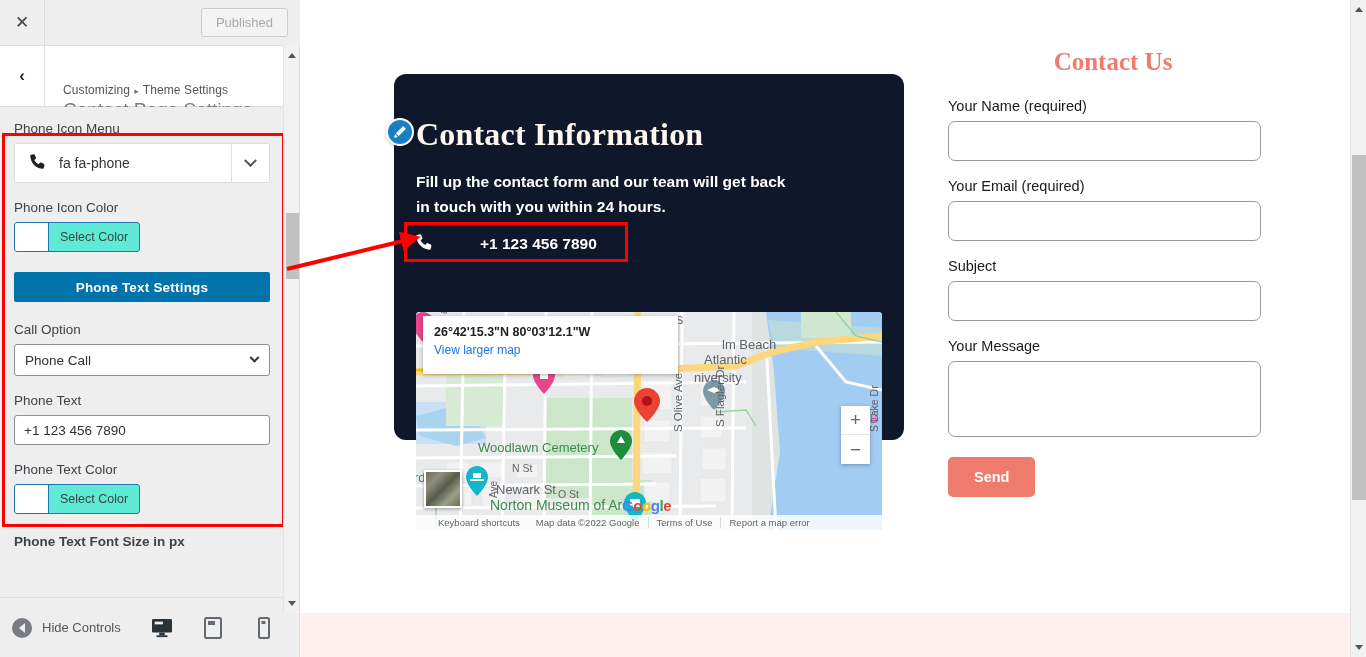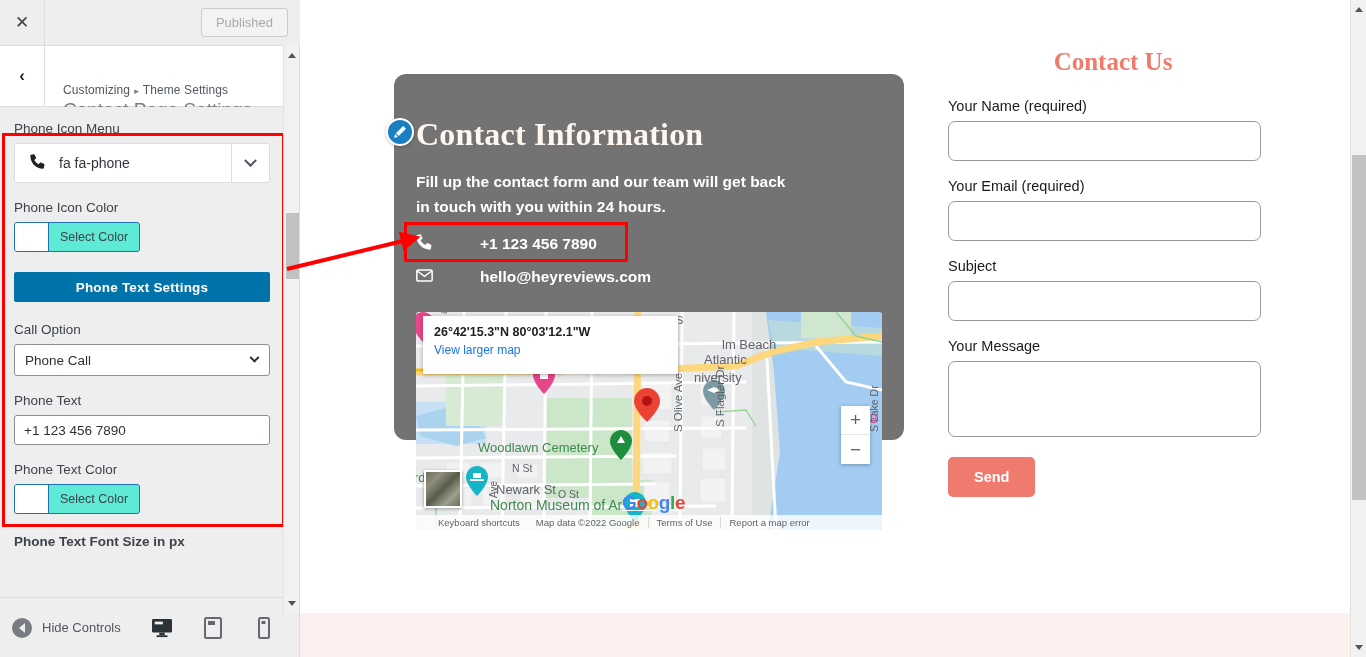--- a/index.html
+++ b/index.html
@@ -127,21 +127,21 @@
          width: 30px; height: 30px; }
 
   
   #preview { position: absolute; left: 300px; top: 0; width: 1050px; height: 657px; background: #fff; overflow: hidden; }
   .pv-white { position: absolute; left: 0; top: 0; width: 1050px; height: 613px; background: #fff; }
   .pv-pink { position: absolute; left: 0; top: 613px; width: 1050px; height: 44px; background: #fdf1ef; }
 
   
   .info-card {
     position: absolute; left: 94px; top: 74px; width: 510px; height: 366px;
-    background: #737373; border-radius: 12px; color: #fff;
+    background: #0f172a; border-radius: 12px; color: #fff;
   }
   .edit-badge {
     position: absolute; width: 28px; height: 28px; border-radius: 50%;
     background: #1a7fc1; border: 2px solid #fff; display: flex; align-items: center; justify-content: center;
     cursor: pointer; z-index: 20; box-shadow: 0 1px 3px rgba(0,0,0,.25);
   }
   .info-card .edit-badge { left: -8px; top: 44px; }
   .info-title {
     font-family: "Liberation Serif", serif; font-size: 32px; font-weight: 700;
     color: #fff7ef; padding: 42px 0 0 22px; letter-spacing: .2px;
@@ -181,21 +181,21 @@
     background: linear-gradient(135deg,#6f6f5e 0%,#8e8f7a 25%,#585b4a 50%,#9aa08c 75%,#6b6d5c 100%);
   }
   .map-foot {
     position: absolute; left: 0; bottom: 0; width: 466px; height: 15px;
     background: rgba(255,255,255,.82); display: flex; align-items: center;
     font-size: 9.5px; color: #5f6368;
   }
   .map-foot span { padding: 0 8px; border-left: 1px solid #d9d9d9; cursor: pointer; }
   .map-foot span:first-child { border-left: 0; padding-left: 22px; }
   .gmlogo { position: absolute; left: 206px; bottom: 16px; font-family: "Liberation Sans", sans-serif;
-            font-size: 19px; font-weight: 600; letter-spacing: -.4px; text-decoration: underline; }
+            font-size: 15px; font-weight: 600; letter-spacing: -.4px; }
   .pin { position: absolute; width: 22px; height: 30px; }
 
   
   .form-wrap { position: absolute; left: 648px; top: 48px; width: 330px; }
   .form-title {
     font-family: "Liberation Serif", serif; font-size: 25px; font-weight: 700;
     color: #f07a6b; text-align: center; margin-bottom: 22px;
   }
   .f-label { font-size: 14.5px; color: #1a1a1a; margin-bottom: 7px; font-weight: 400; }
   .f-input {
@@ -365,29 +365,20 @@
 
       <div class="info-row">
         <span class="ico">
           <svg width="16" height="16" viewBox="0 0 512 512">
               <path fill="#fff" d="M493 383l-22 95c-3 13-15 23-29 23C210 501 11 302 11 58c0-14 10-26 23-29l95-22c13-3 27 4 32 17l44 102c5 12 1 26-9 34l-50 41c32 65 85 118 150 150l41-50c8-10 22-14 34-9l102 44c13 5 20 19 17 32z"></path>
             </svg>
         </span>
         <span class="val">+1 123 456 7890</span>
       </div>
 
-      <div class="info-row email">
-        <span class="ico">
-          <svg width="17" height="13" viewBox="0 0 20 15">
-              <rect x="1" y="1" width="18" height="13" rx="1.5" fill="none" stroke="#fff" stroke-width="1.8"></rect>
-              <path d="M1.6 2.2L10 8.4l8.4-6.2" fill="none" stroke="#fff" stroke-width="1.8"></path>
-            </svg>
-        </span>
-        <span class="val">hello@heyreviews.com</span>
-      </div>
 
       <div class="map-wrap">
         <svg class="map-canvas" viewBox="0 0 466 218" preserveAspectRatio="none">
           <rect width="466" height="218" fill="#eaeaea"></rect>
           <rect x="0" y="0" width="340" height="218" fill="#e9eaeb"></rect>
           <path d="M336 0 L352 0 L362 40 L372 72 L380 120 L378 218 L336 218 Z" fill="#dfe3e2"></path>
           <path d="M350 0 L466 0 L466 218 L352 218 L364 140 L358 60 Z" fill="#a3ccf2"></path>
           <path d="M352 8 L466 16 L466 44 L358 36 Z" fill="#cfe6cf" opacity=".5"></path>
           <rect x="0" y="90" width="70" height="42" fill="#c7e0f5"></rect>
           <path d="M0 104 L30 96 L60 108 L70 126 L40 134 L4 124 Z" fill="#a9d3ef"></path>

